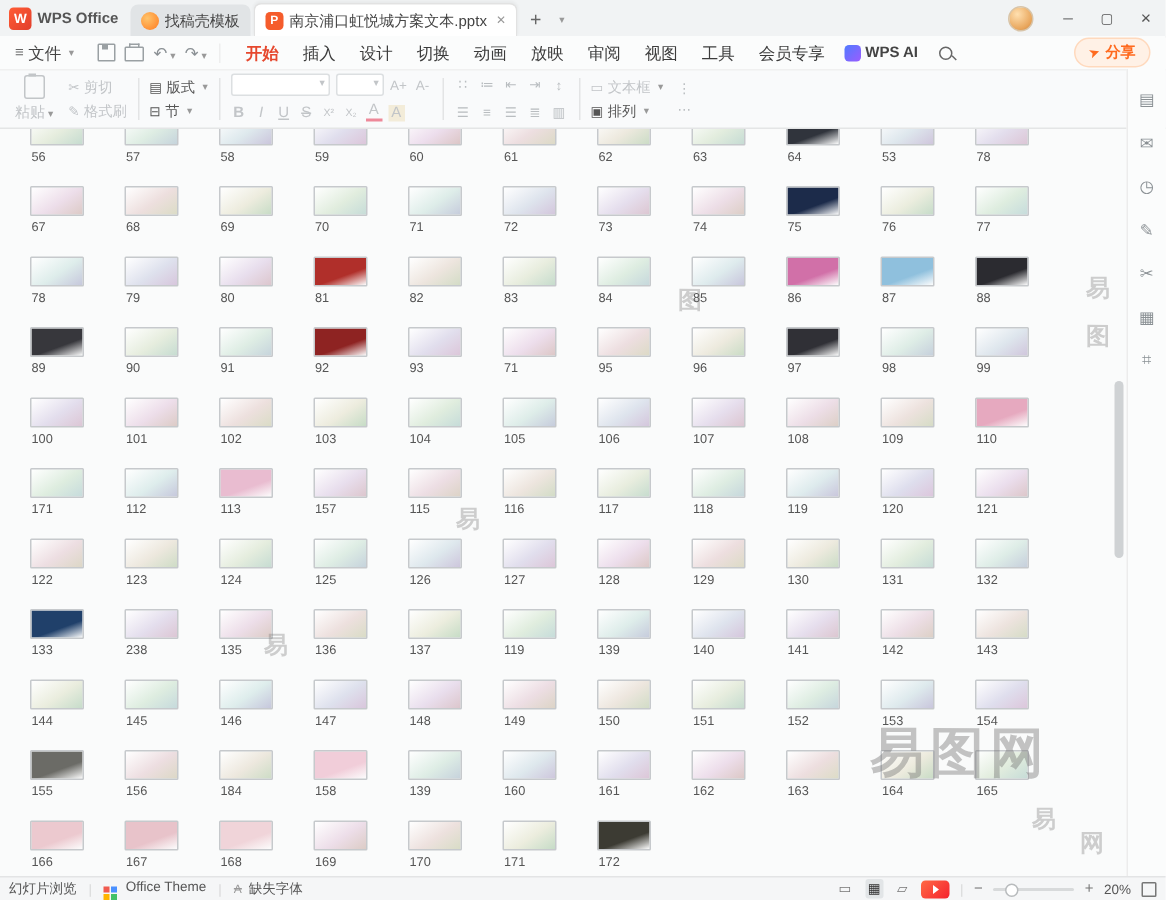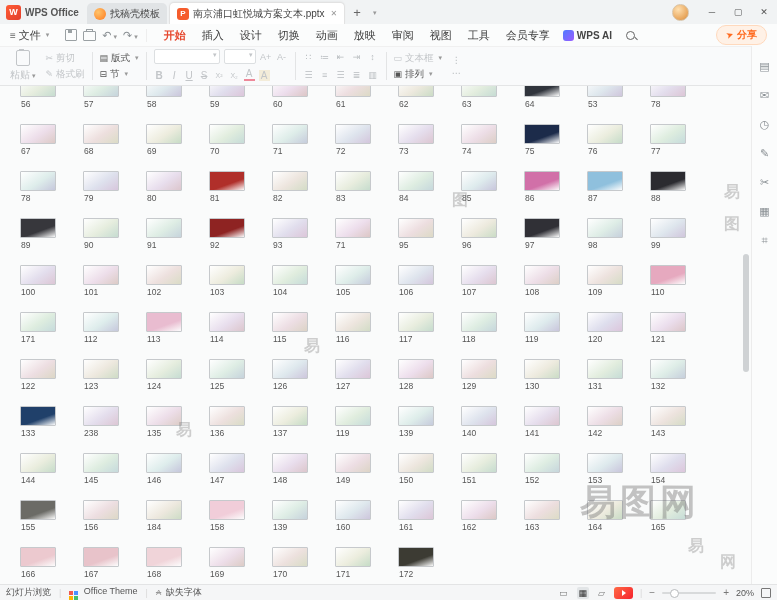--- a/index.html
+++ b/index.html
@@ -500,21 +500,21 @@
       <div class="slide">
         <div class="thumb" style="background: linear-gradient(145deg, rgb(255, 255, 255) 0%, rgb(222, 237, 236) 55%, rgb(198, 200, 220) 100%);"></div>
         <div class="num">112</div>
       </div>
       <div class="slide">
         <div class="thumb" style="background: linear-gradient(160deg, rgb(233, 188, 208) 0%, rgb(233, 188, 208) 62%, rgba(255, 255, 255, 0.45) 100%);"></div>
         <div class="num">113</div>
       </div>
       <div class="slide">
         <div class="thumb" style="background: linear-gradient(145deg, rgb(255, 255, 255) 0%, rgb(232, 222, 237) 55%, rgb(220, 198, 205) 100%);"></div>
-        <div class="num">114</div>
+        <div class="num">157</div>
       </div>
       <div class="slide">
         <div class="thumb" style="background: linear-gradient(145deg, rgb(255, 255, 255) 0%, rgb(237, 222, 228) 55%, rgb(220, 211, 198) 100%);"></div>
         <div class="num">115</div>
       </div>
       <div class="slide">
         <div class="thumb" style="background: linear-gradient(145deg, rgb(255, 255, 255) 0%, rgb(237, 229, 222) 55%, rgb(210, 220, 198) 100%);"></div>
         <div class="num">116</div>
       </div>
       <div class="slide">

